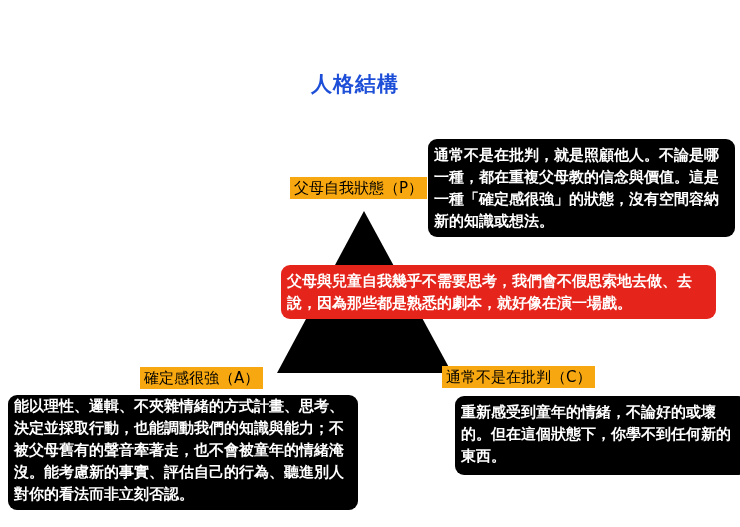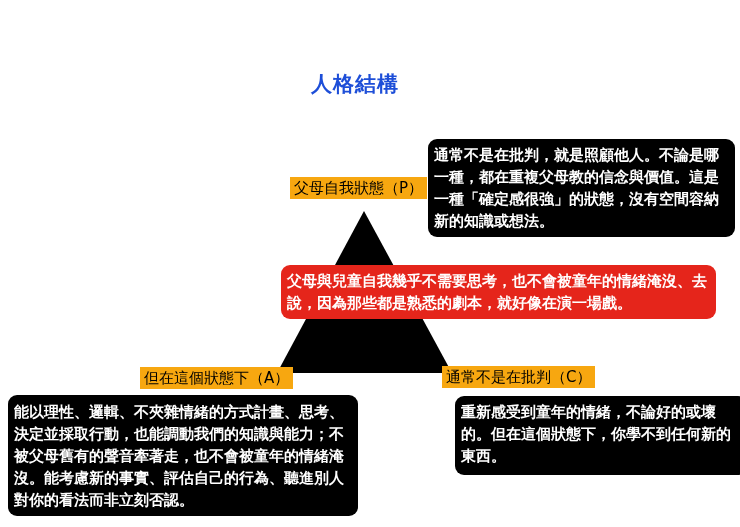--- a/index.html
+++ b/index.html
@@ -18,19 +18,19 @@
 
 <div class="title">人格結構</div>
 
 <svg class="tri" width="740" height="527">
   <polygon points="364,211 277,373 452,373" fill="#000"></polygon>
 </svg>
 
 <div class="label" style="left:290px; top:177px;">父母自我狀態（P）</div>
 <div class="box" style="left:428px; top:126px; width:307px;margin-top:13px;">通常不是在批判，就是照顧他人。不論是哪一種，都在重複父母教的信念與價值。這是一種「確定感很強」的狀態，沒有空間容納新的知識或想法。</div>
 
-<div class="box red" style="left:281px; top:265px; width:435px;">父母與兒童自我幾乎不需要思考，也不會被童年的情緒淹沒、去說，因為那些都是熟悉的劇本，就好像在演一場戲。</div>
+<div class="box red" style="left:281px; top:265px; width:435px;">父母與兒童自我幾乎不需要思考，我們會不假思索地去做、去說，因為那些都是熟悉的劇本，就好像在演一場戲。</div>
 
-<div class="label" style="left:140px; top:367px;">但在這個狀態下（A）</div>
-<div class="box" style="left:8px; top:395px; width:350px; padding-top:6px;">能以理性、邏輯、不夾雜情緒的方式計畫、思考、決定並採取行動，也能調動我們的知識與能力；不被父母舊有的聲音牽著走，也不會被童年的情緒淹沒。能考慮新的事實、評估自己的行為、聽進別人對你的看法而非立刻否認。</div>
+<div class="label" style="left:140px; top:367px;">確定感很強（A）</div>
+<div class="box" style="left:8px; top:395px; width:350px; padding-top:0;">能以理性、邏輯、不夾雜情緒的方式計畫、思考、決定並採取行動，也能調動我們的知識與能力；不被父母舊有的聲音牽著走，也不會被童年的情緒淹沒。能考慮新的事實、評估自己的行為、聽進別人對你的看法而非立刻否認。</div>
 
 <div class="label" style="left:442px; top:366px;">通常不是在批判（C）</div>
 <div class="box" style="left:455px; top:396px; width:292px; padding:5px 6px 8px 6px;">重新感受到童年的情緒，不論好的或壞的。但在這個狀態下，你學不到任何新的東西。</div>
 
 </body></html>

